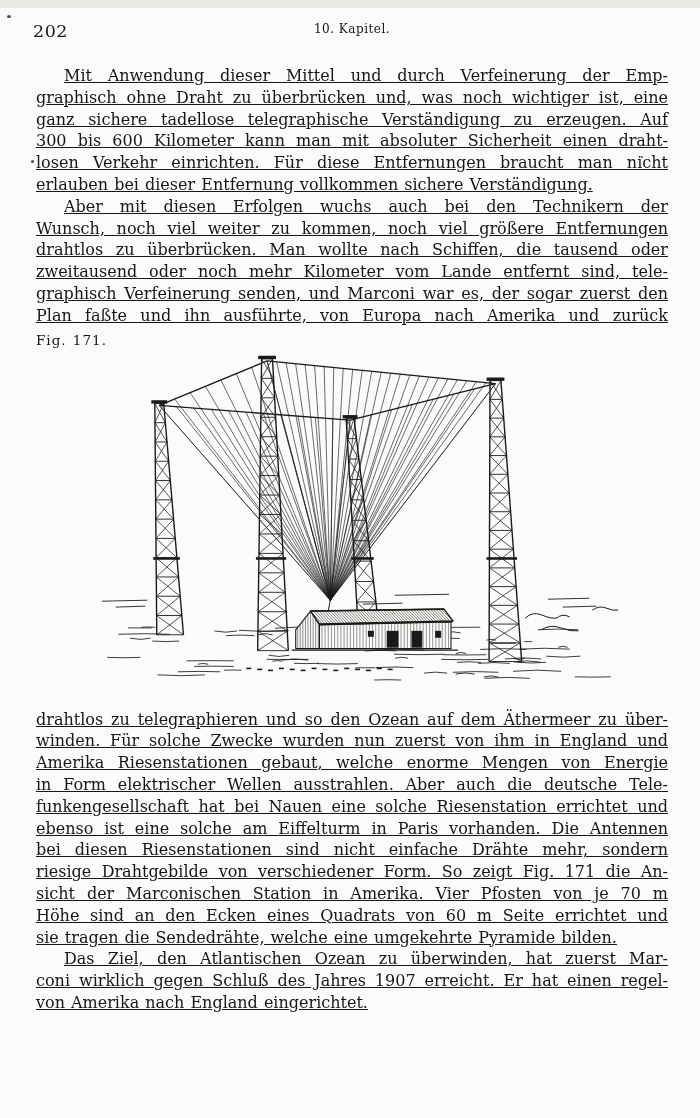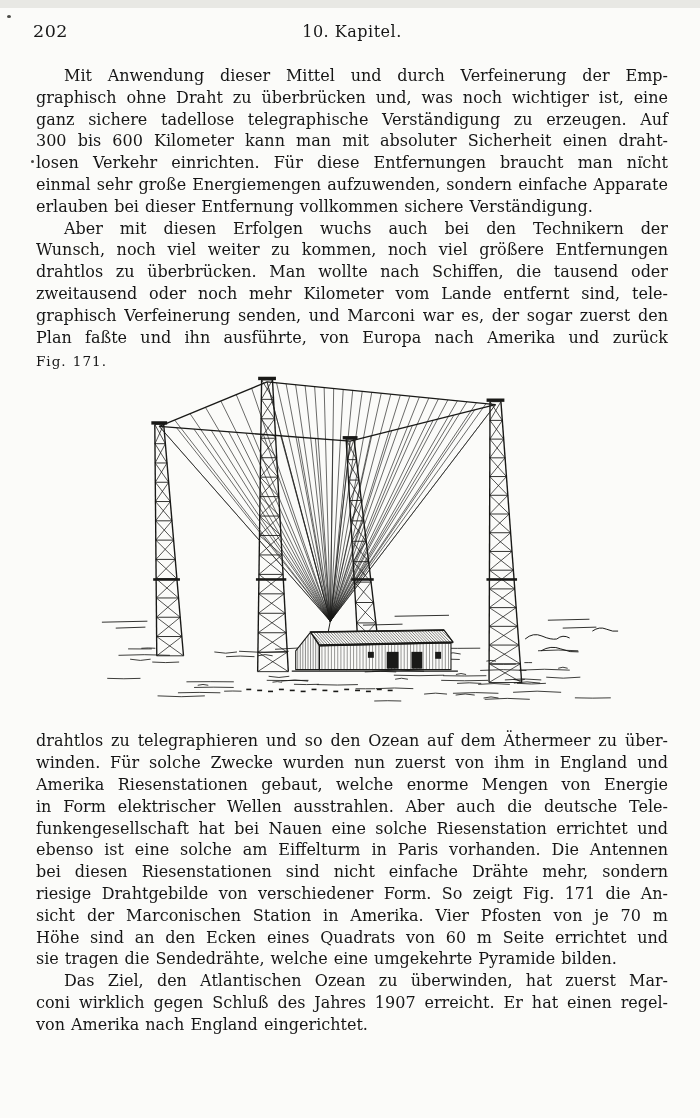--- a/index.html
+++ b/index.html
@@ -3,26 +3,26 @@
 <meta charset="utf-8">
 <style>
   html,body{margin:0;padding:0;background:#e8e8e4;}
   .page{
     position:relative;width:700px;height:1118px;margin:8px auto;
     background:#fbfbf9;color:#161616;overflow:hidden;
     font-family:"DejaVu Serif","Liberation Serif",serif;
   }
   .header-row{position:absolute;top:13px;left:36px;width:632px;height:22px;}
   .page-number{position:absolute;left:-3px;top:0;font-size:17.5px;letter-spacing:.5px;}
-  .chapter-title{position:absolute;left:0;right:0;top:1px;text-align:center;font-size:16px;letter-spacing:.5px;}
+  .chapter-title{position:absolute;left:0;right:0;top:1px;text-align:center;font-size:12px;letter-spacing:.5px;}
   .text-flow{
     position:absolute;top:57px;left:36px;width:632px;
     font-size:16px;line-height:21.8px;word-spacing:.06em;
   }
-  .para{margin:0;}
+  .para{margin:0;text-decoration:underline;}
   .line{
     height:21.8px;text-align:justify;text-align-last:justify;
     white-space:normal;overflow:visible;
   }
   .line.para-end{text-align-last:left;}
   .line.first{text-indent:28px;}
   .figure-block{margin:4px 0 2px 0;}
   .figure-caption{text-align:left;font-size:13.5px;letter-spacing:1px;height:18px;line-height:18px;margin-top:2px;}
   .figure-art{display:block;margin:2px 0 0 59px;}
   .speck{position:absolute;background:#4a4a46;border-radius:50%;}
@@ -43,21 +43,20 @@
     <span class="chapter-title">10. Kapitel.</span>
   </div>
 
   <div class="text-flow">
     <div class="para">
         <div class="line first">Mit Anwendung dieser Mittel und durch Verfeinerung der Emp-</div>
         <div class="line">graphisch ohne Draht zu überbrücken und, was noch wichtiger ist, eine</div>
         <div class="line">ganz sichere tadellose telegraphische Verständigung zu erzeugen.  Auf</div>
         <div class="line">300 bis 600 Kilometer kann man mit absoluter Sicherheit einen draht-</div>
         <div class="line">losen Verkehr einrichten.  Für diese Entfernungen braucht man nicht</div>
-        <div class="line">einmal sehr große Energiemengen aufzuwenden, sondern einfache Apparate</div>
         <div class="line para-end">erlauben bei dieser Entfernung vollkommen sichere Verständigung.</div>
       </div>
     <div class="para">
         <div class="line first">Aber mit diesen Erfolgen wuchs auch bei den Technikern der</div>
         <div class="line">Wunsch, noch viel weiter zu kommen, noch viel größere Entfernungen</div>
         <div class="line">drahtlos zu überbrücken.  Man wollte nach Schiffen, die tausend oder</div>
         <div class="line">zweitausend oder noch mehr Kilometer vom Lande entfernt sind, tele-</div>
         <div class="line">graphisch Verfeinerung senden, und Marconi war es, der sogar zuerst den</div>
         <div class="line">Plan faßte und ihn ausführte, von Europa nach Amerika und zurück</div>
       </div>

